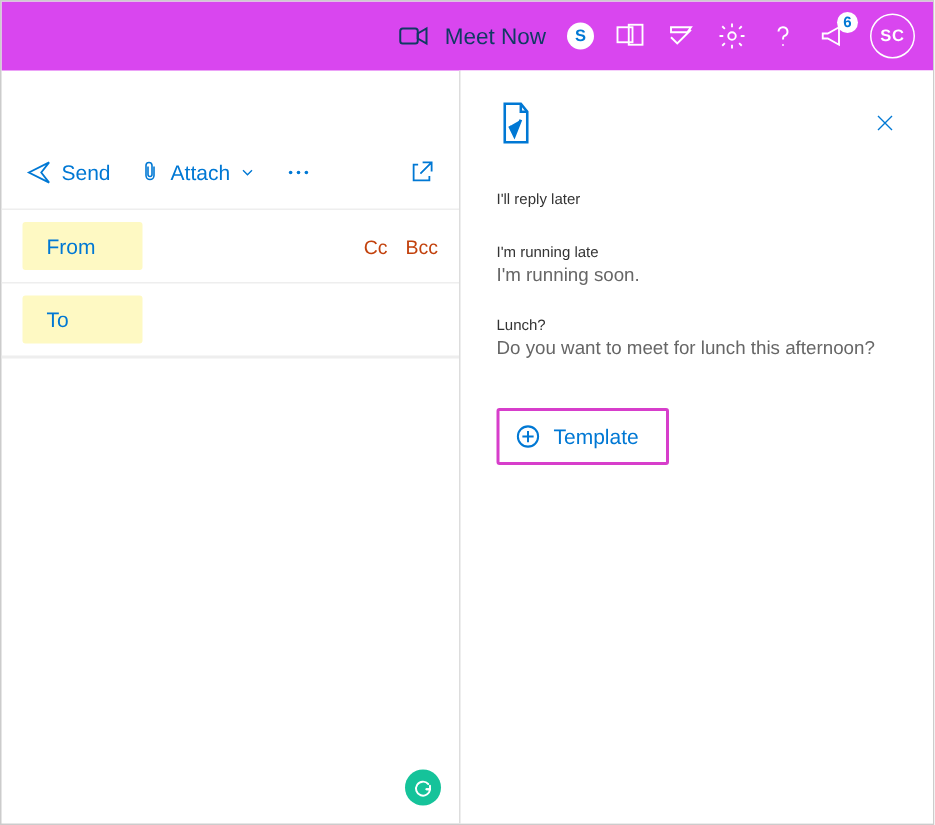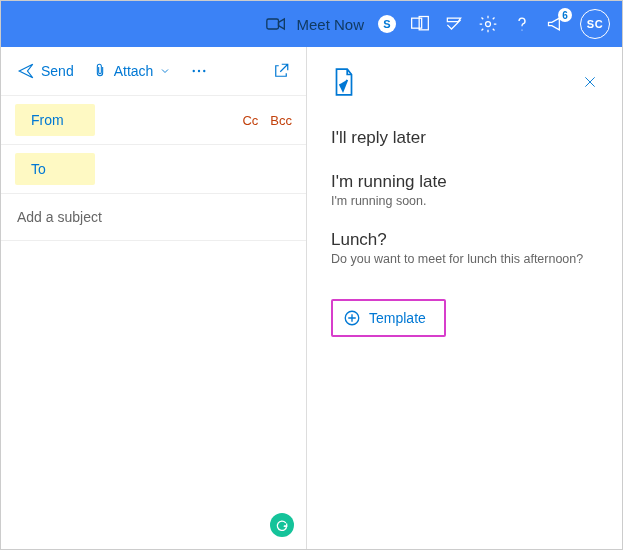--- a/index.html
+++ b/index.html
@@ -1,29 +1,29 @@
 <!DOCTYPE html>
 <html><head>
 <meta charset="utf-8">
 <style>
   html,body{margin:0;padding:0;font-family:"Segoe UI",Arial,sans-serif;font-size:14px;color:#333;background:#fff;}
   .app{width:623px;height:550px;border:1px solid #ccc;box-sizing:border-box;display:flex;flex-direction:column;overflow:hidden;}
   
-  .header{height:46px;background:#3b82f6;color:#fff;display:flex;align-items:center;padding:0 12px;gap:14px;}
+  .header{height:46px;background:#d946ef;color:#fff;display:flex;align-items:center;padding:0 12px;gap:14px;}
   .header .spacer{flex:1}
   .hicon{width:20px;height:20px;display:flex;align-items:center;justify-content:center;cursor:pointer;position:relative;}
   .hicon svg{stroke:#fff;fill:none;}
   .meet-now{font-size:15px;color:#103a63;cursor:pointer;margin-left:-4px;}
   .skype-badge{width:18px;height:18px;border-radius:50%;background:#fff;color:#0078d4;display:flex;align-items:center;justify-content:center;font-size:11px;font-weight:600;}
   .badge-count{position:absolute;top:-6px;right:-6px;background:#fff;color:#0078d4;border-radius:50%;min-width:14px;height:14px;font-size:10px;display:flex;align-items:center;justify-content:center;font-weight:600;}
   .avatar{width:28px;height:28px;border-radius:50%;border:1.5px solid #fff;display:flex;align-items:center;justify-content:center;font-size:11px;font-weight:600;color:#fff;letter-spacing:0.5px;}
   
   .main{flex:1;display:flex;min-height:0;}
   .compose{flex:1;display:flex;flex-direction:column;border-right:1px solid #ddd;position:relative;min-width:0;}
-  .toolbar{height:48px;display:flex;align-items:center;padding:0 12px;gap:10px;border-bottom:1px solid #eee;color:#0078d4;position:relative;}
+  .toolbar{height:48px;display:flex;align-items:center;padding:0 12px;gap:10px;border-bottom:1px solid #eee;color:#0078d4;position:relative;margin-top:44px;}
   .tbtn{display:flex;align-items:center;gap:6px;cursor:pointer;font-size:14px;padding:4px 4px;}
   .tbtn svg{stroke:#0078d4;fill:none;}
   .toolbar .right{position:absolute;right:12px;top:0;height:100%;display:flex;align-items:center;}
   .addr-row{display:flex;align-items:center;gap:8px;padding:8px 14px;}
   .addr-btn{background:#fef9c3;color:#0078d4;padding:8px 16px;border-radius:2px;cursor:pointer;font-size:14px;min-width:48px;text-align:left;}
   .addr-row.first{justify-content:flex-start;}
   .cc-group{margin-left:auto;display:flex;gap:12px;color:#c2410c;font-size:13px;}
   .cc-group span{cursor:pointer;}
   .divider{height:1px;background:#eee;margin:0;}
   .subject-row{padding:14px 14px;}
@@ -31,21 +31,21 @@
   .subject-input::placeholder{color:#666;}
   .body-area{flex:1;position:relative;}
   .grammarly{position:absolute;right:12px;bottom:12px;width:24px;height:24px;border-radius:50%;background:#15c39a;display:flex;align-items:center;justify-content:center;cursor:pointer;}
   .grammarly svg{stroke:#fff;}
   
   .panel{width:315px;box-sizing:border-box;padding:20px 24px 16px 24px;display:flex;flex-direction:column;gap:4px;background:#fff;}
   .panel-head{display:flex;align-items:center;gap:10px;margin-bottom:16px;}
   .panel-title{font-size:20px;color:#333;}
   .panel-close{margin-left:auto;cursor:pointer;}
   .tpl{padding:8px 0 10px 0;cursor:pointer;}
-  .tpl-title{font-size:17px;color:#333;margin-bottom:2px;}
+  .tpl-title{font-size:10px;color:#333;margin-bottom:2px;}
   .tpl-sub{font-size:12.5px;color:#666;}
   .add-tpl{display:inline-flex;align-items:center;gap:8px;color:#0078d4;border:2px solid #d73ecb;padding:8px 18px 8px 10px;margin-top:19px;cursor:pointer;border-radius:2px;width:fit-content;}
   .add-tpl svg{stroke:#0078d4;}
 </style>
 </head>
 <body>
 
 <div class="app">
 
   <div class="header">
@@ -132,23 +132,20 @@
           <span>Bcc</span>
         </div>
       </div>
       <div class="divider"></div>
 
       <div class="addr-row">
         <div class="addr-btn">To</div>
       </div>
       <div class="divider"></div>
 
-      <div class="subject-row">
-        <input class="subject-input" placeholder="Add a subject" style="">
-      </div>
       <div class="divider"></div>
 
       <div class="body-area">
         <div class="grammarly">
           <svg width="14" height="14" viewBox="0 0 24 24" fill="none">
               <path d="M18 8a8 8 0 1 0 2 6h-4" stroke-width="2.2" stroke-linecap="round"></path>
               <path d="M20 10v4h-4" stroke-width="2.2" stroke-linecap="round"></path>
             </svg>
         </div>
       </div>

